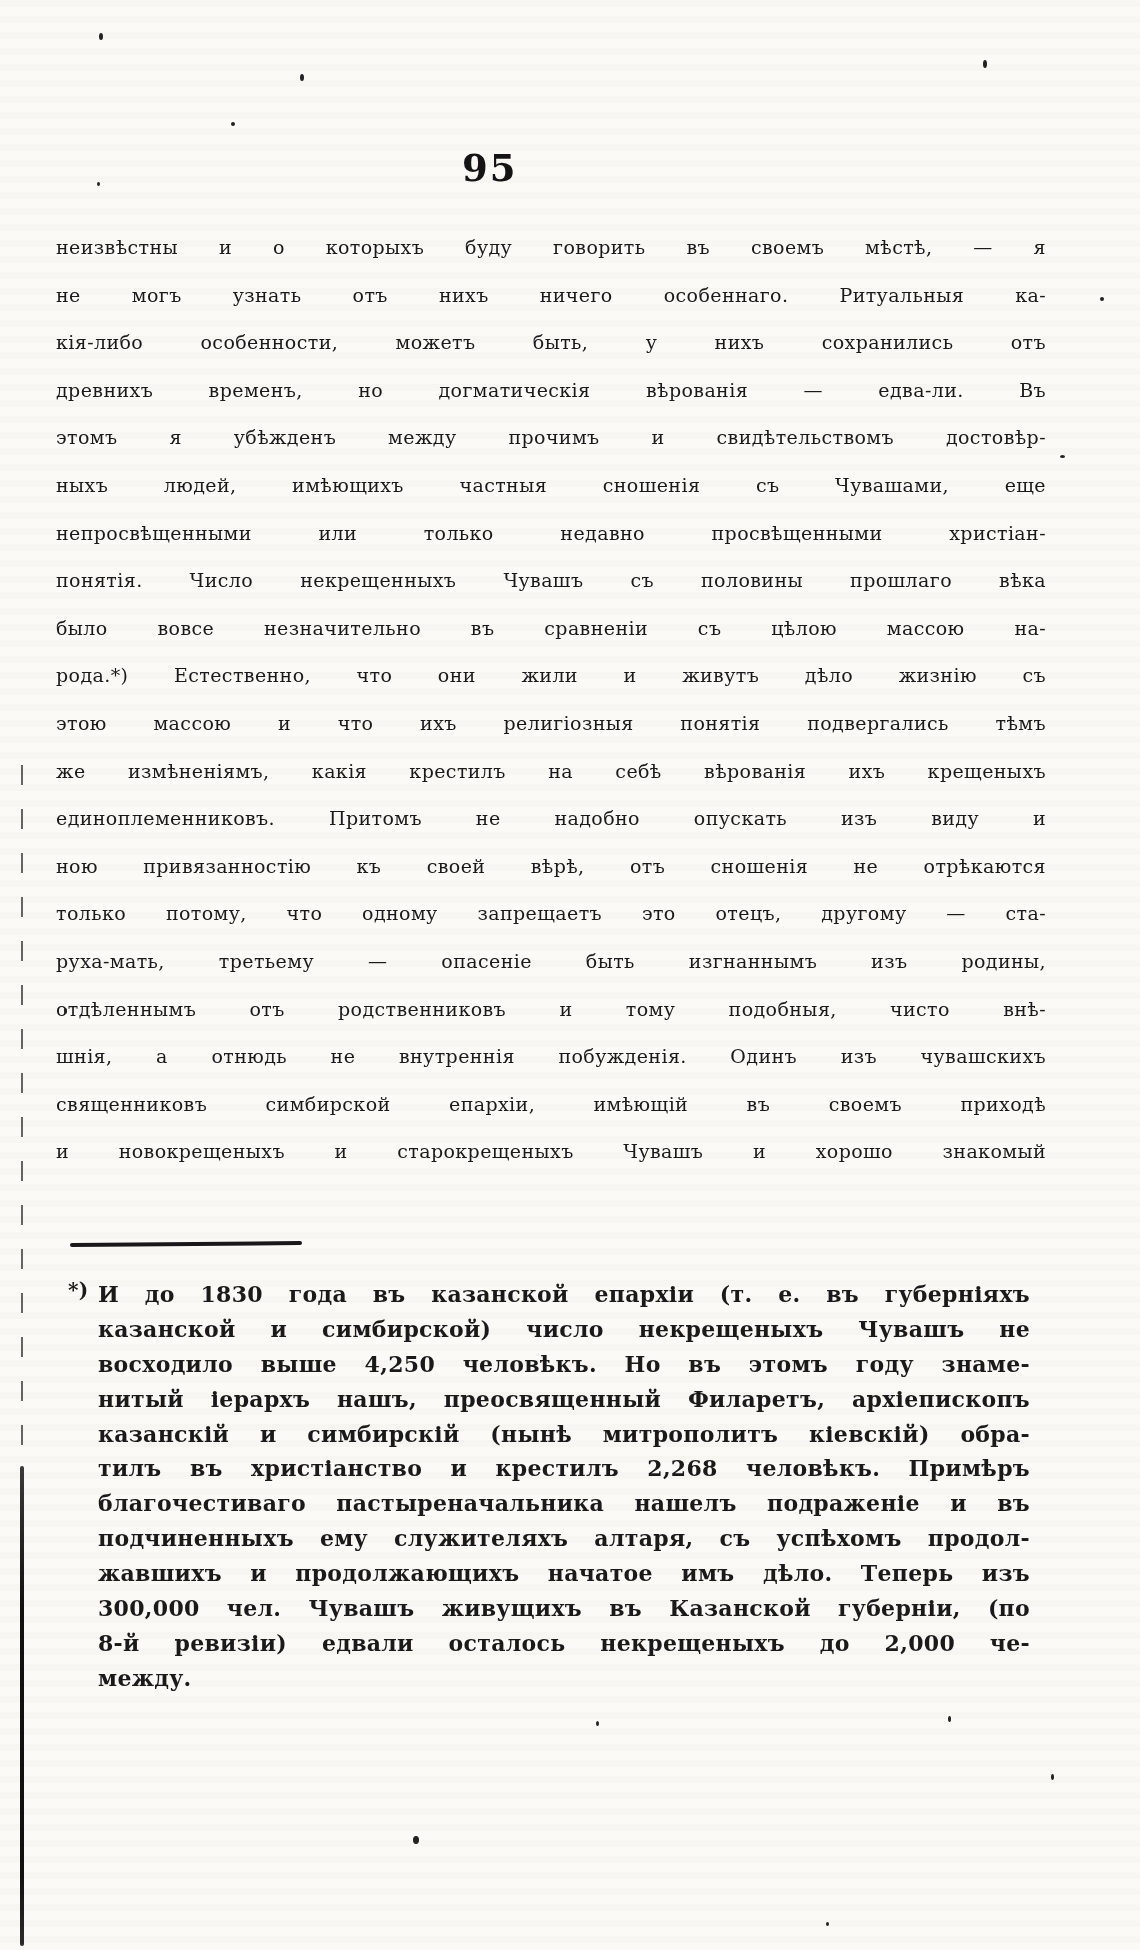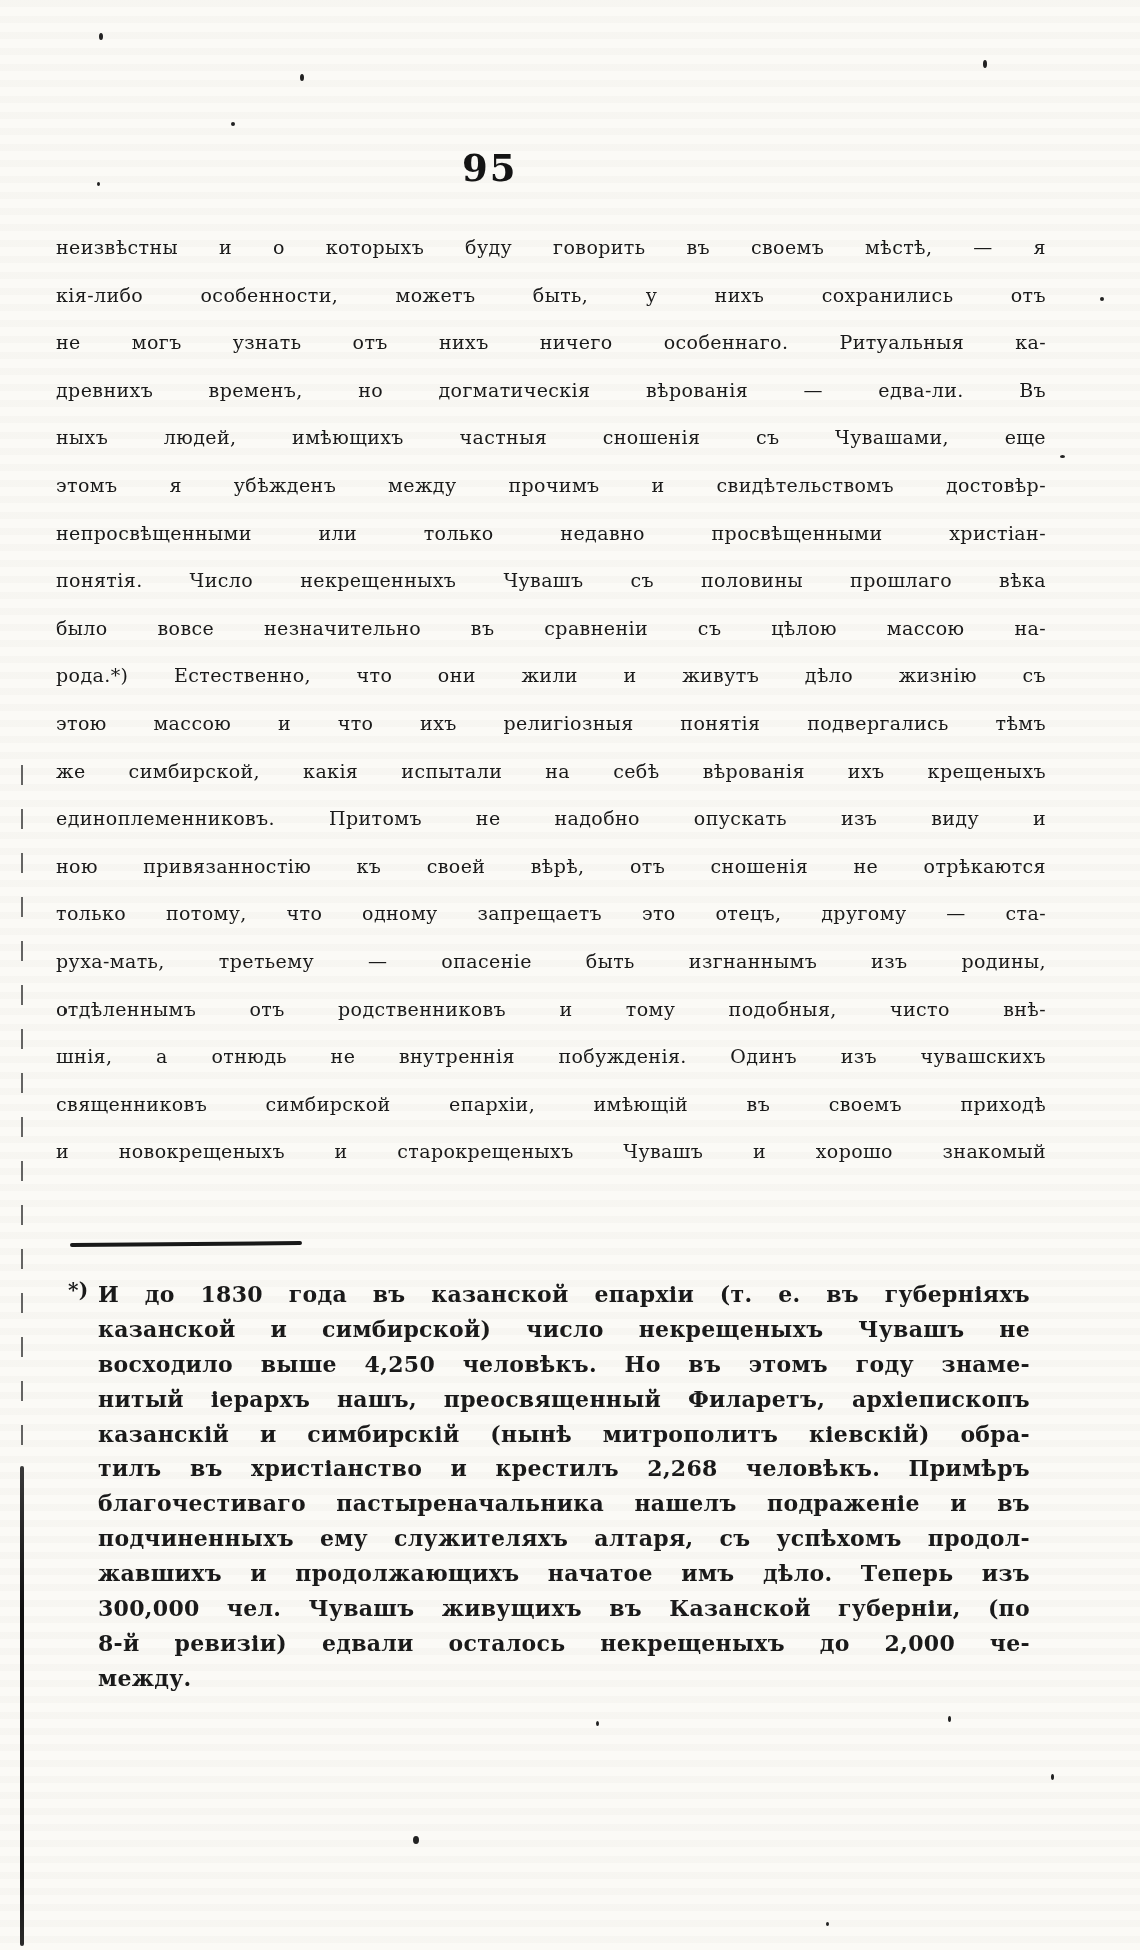--- a/index.html
+++ b/index.html
@@ -117,31 +117,31 @@
 </style>
 </head>
 <body>
 
 <div class="page">
 
   <div class="page-number">95</div>
 
   <div class="body-text">
     <div class="bline">неизвѣстны и о которыхъ буду говорить въ своемъ мѣстѣ, — я</div>
+    <div class="bline">не могъ узнать отъ нихъ ничего особеннаго. Ритуальныя ка-</div>
     <div class="bline">кія-либо особенности, можетъ быть, у нихъ сохранились отъ</div>
-    <div class="bline">не могъ узнать отъ нихъ ничего особеннаго. Ритуальныя ка-</div>
     <div class="bline">древнихъ временъ, но догматическія вѣрованія — едва-ли. Въ</div>
+    <div class="bline">этомъ я убѣжденъ между прочимъ и свидѣтельствомъ достовѣр-</div>
     <div class="bline">ныхъ людей, имѣющихъ частныя сношенія съ Чувашами, еще</div>
-    <div class="bline">этомъ я убѣжденъ между прочимъ и свидѣтельствомъ достовѣр-</div>
     <div class="bline">непросвѣщенными или только недавно просвѣщенными христіан-</div>
     <div class="bline">понятія. Число некрещенныхъ Чувашъ съ половины прошлаго вѣка</div>
     <div class="bline">было вовсе незначительно въ сравненіи съ цѣлою массою на-</div>
     <div class="bline">рода.*) Естественно, что они жили и живутъ дѣло жизнію съ</div>
     <div class="bline">этою массою и что ихъ религіозныя понятія подвергались тѣмъ</div>
-    <div class="bline">же симбирской, какія испытали на себѣ вѣрованія ихъ крещеныхъ</div>
+    <div class="bline">же измѣненіямъ, какія крестилъ на себѣ вѣрованія ихъ крещеныхъ</div>
     <div class="bline">единоплеменниковъ. Притомъ не надобно опускать изъ виду и</div>
     <div class="bline">ною привязанностію къ своей вѣрѣ, отъ сношенія не отрѣкаются</div>
     <div class="bline">только потому, что одному запрещаетъ это отецъ, другому — ста-</div>
     <div class="bline">руха-мать, третьему — опасеніе быть изгнаннымъ изъ родины,</div>
     <div class="bline">отдѣленнымъ отъ родственниковъ и тому подобныя, чисто внѣ-</div>
     <div class="bline">шнія, а отнюдь не внутреннія побужденія. Одинъ изъ чувашскихъ</div>
     <div class="bline">священниковъ симбирской епархіи, имѣющій въ своемъ приходѣ</div>
     <div class="bline">и новокрещеныхъ и старокрещеныхъ Чувашъ и хорошо знакомый</div>
   </div>
 

